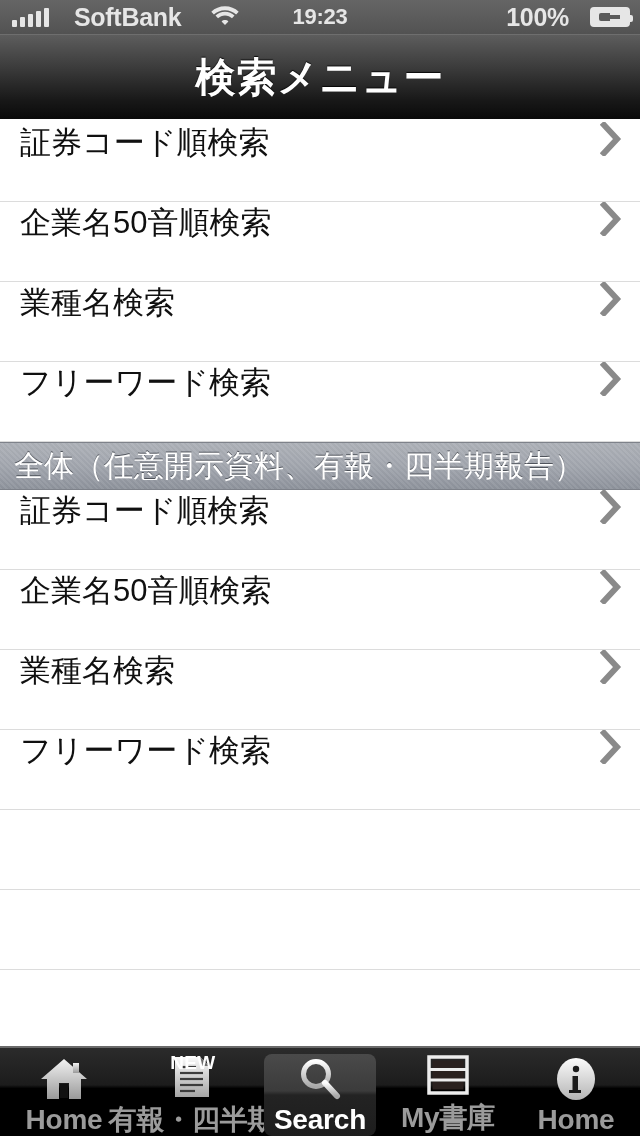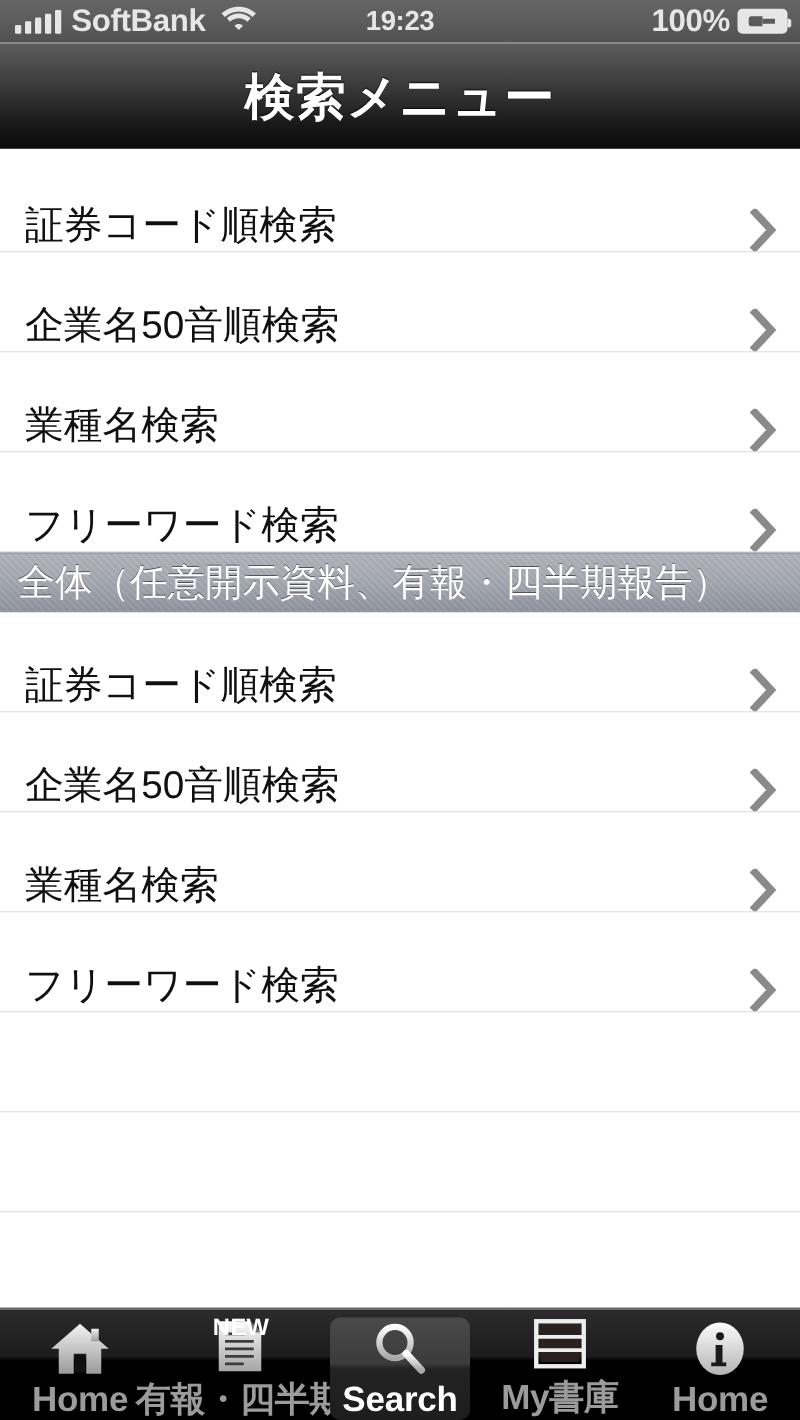--- a/index.html
+++ b/index.html
@@ -29,21 +29,21 @@
     align-items: center;
     color: #e6e6e6;
     font-size: 25px;
     font-weight: bold;
     letter-spacing: -0.3px;
   }
   .sb-left {
     display: flex;
     align-items: center;
     padding-left: 12px;
-    gap: 8px;
+    gap: 25px;
   }
   .signal-bars {
     display: flex;
     align-items: flex-end;
     gap: 3px;
     height: 20px;
   }
   .signal-bars i {
     display: block;
     width: 5px;
@@ -63,21 +63,21 @@
     text-align: center;
     font-size: 22px;
   }
   .sb-right {
     position: absolute;
     right: 10px;
     top: 0;
     height: 34px;
     display: flex;
     align-items: center;
-    gap: 6px;
+    gap: 21px;
   }
   .battery {
     position: relative;
     width: 40px;
     height: 20px;
     border: 2px solid #e6e6e6;
     border-radius: 4px;
     box-sizing: border-box;
     background: #e6e6e6;
     display: flex;
@@ -161,21 +161,21 @@
     text-shadow: 0 -1px 0 rgba(70,74,82,0.9);
     white-space: nowrap;
     overflow: hidden;
   }
   .cell {
     height: 80px;
     background: #ffffff;
     border-bottom: 1px solid #dcdcdc;
     box-sizing: border-box;
     display: flex;
-    align-items: flex-end;
+    align-items: flex-start;
     padding: 0 18px 0 20px;
   }
   .cell-label {
     flex: 1;
     font-size: 31px;
     color: #101010;
     white-space: nowrap;
   }
   .chevron {
     width: 22px;

